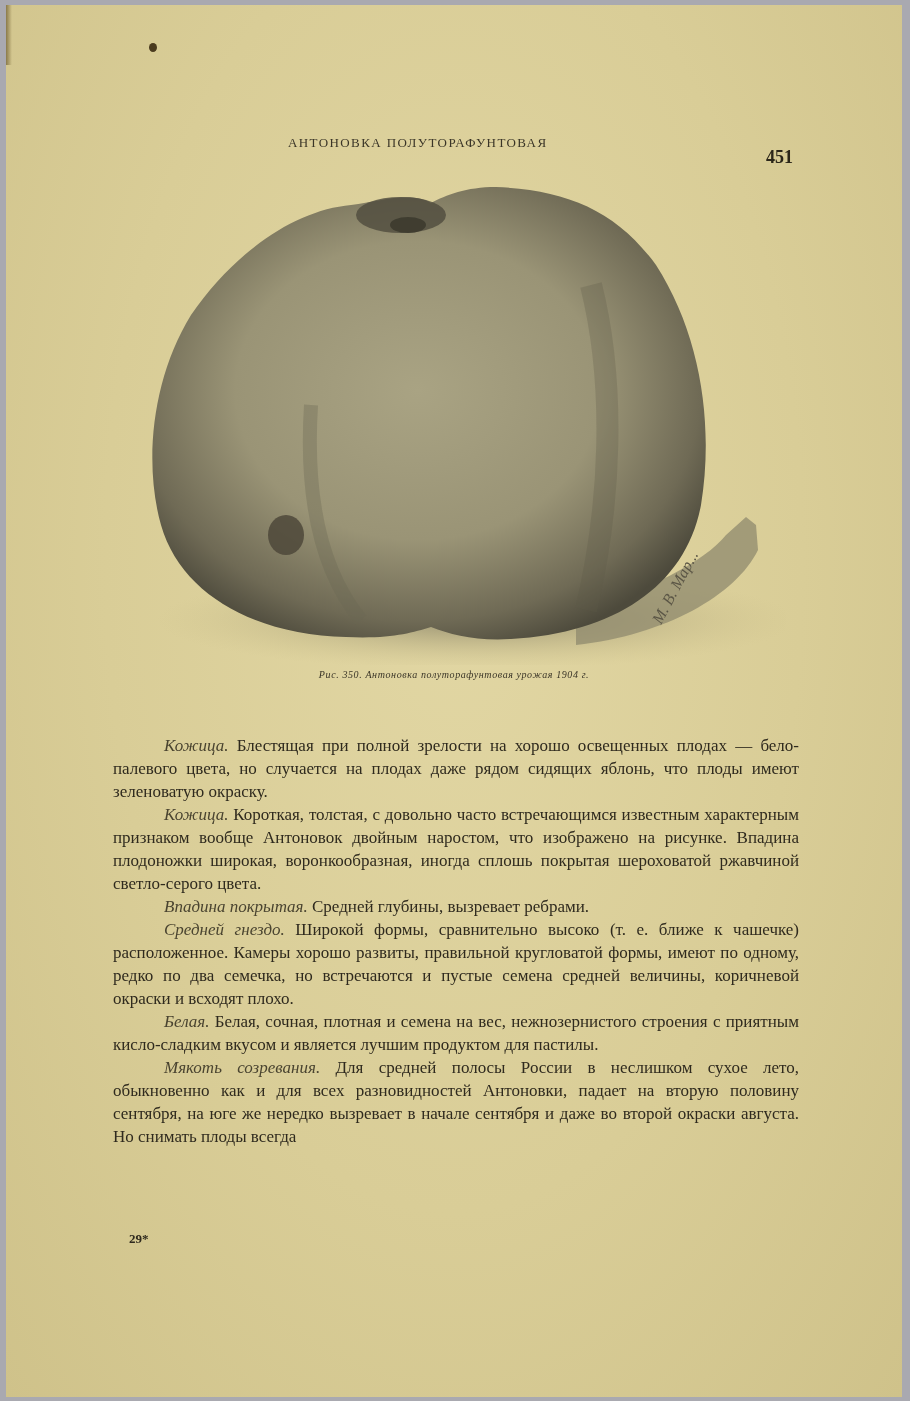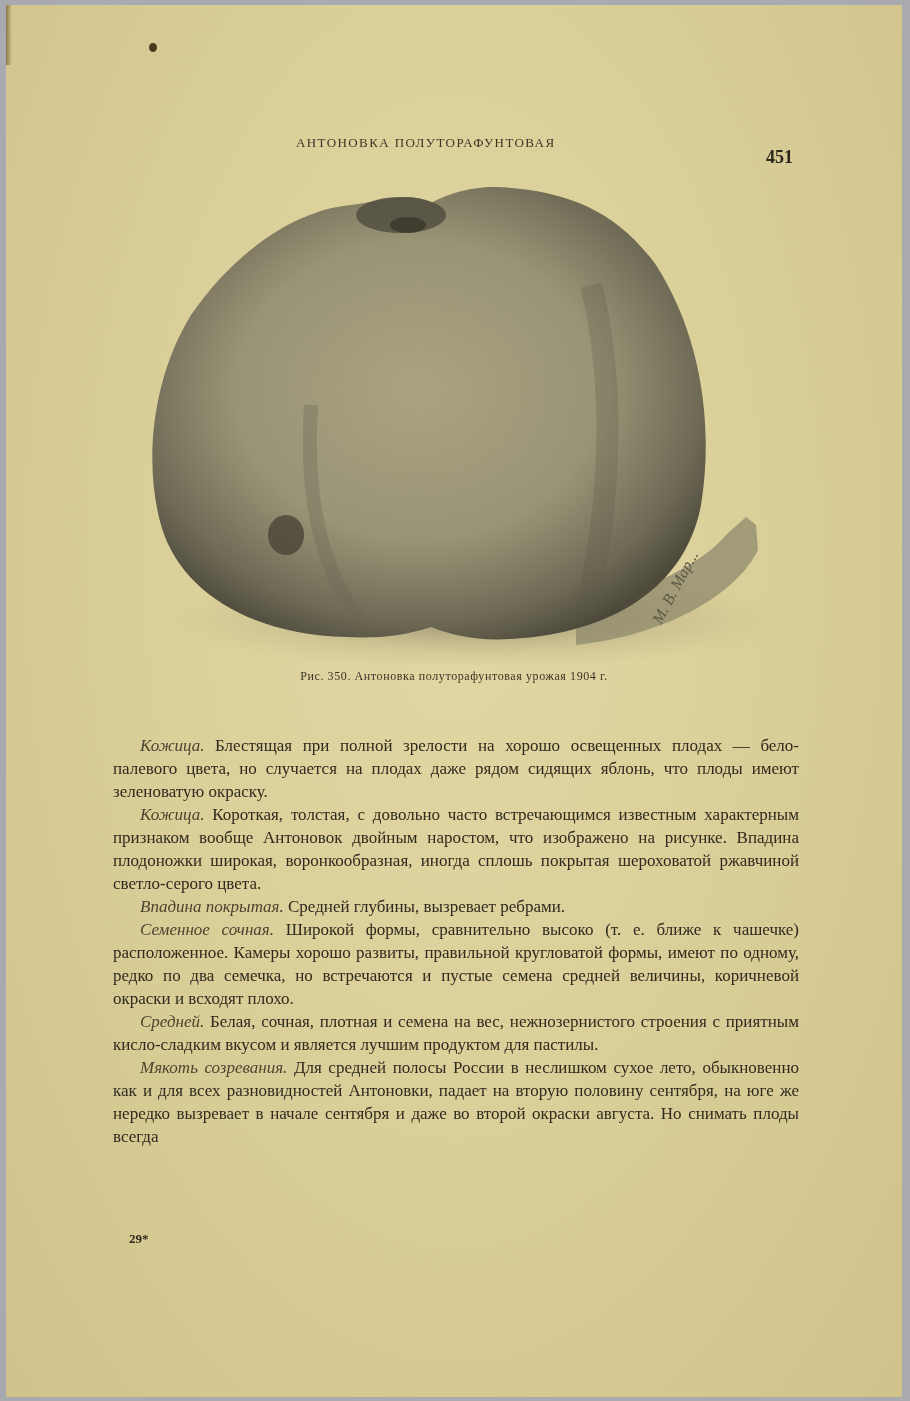--- a/index.html
+++ b/index.html
@@ -16,41 +16,41 @@
   .edge-left {
     position: absolute; left: 0; top: 0; width: 6px; height: 60px;
     background: linear-gradient(90deg, #8a7a4a, rgba(138,122,74,0));
   }
   .ink-dot {
     position: absolute; left: 143px; top: 38px; width: 8px; height: 9px;
     border-radius: 50%; background: #4a3b1e;
   }
   .running-head {
     position: absolute; left: 282px; top: 130px;
-    font-size: 13px; letter-spacing: 1.4px; color: #3a3527; margin-left: 8px;
+    font-size: 13px; letter-spacing: 1.4px; color: #3a3527;
   }
   .folio {
     position: absolute; left: 760px; top: 142px;
     font-size: 18px; font-weight: bold; color: #2b2619;
   }
   .figure {
     position: absolute; left: 140px; top: 160px; width: 640px; height: 500px;
   }
   .figure svg { width: 100%; height: 100%; display: block; }
   .caption {
     position: absolute; left: 0; width: 896px; top: 664px; text-align: center;
-    font-size: 12px; color: #3a3527; letter-spacing: 0.6px;
+    font-size: 10px; font-style: italic; color: #3a3527; letter-spacing: 0.6px;
   }
   .body-text {
     position: absolute; left: 107px; top: 729px; width: 686px;
     font-size: 17px; line-height: 23px; color: #2f2a1e;
     text-align: justify;
   }
   .para { margin: 0; text-indent: 27px; }
-  .lead { font-style: italic; color: #4a4430; }
+  .lead { font-style: italic; color: #4a4430; margin-left: 24px; }
   .signature-mark {
     position: absolute; left: 106px; top: 1226px;
     font-size: 13px; font-weight: bold; color: #2f2a1e; margin-left: 17px;
   }
 </style>
 </head>
 <body>
 
 <div class="page">
   <div class="edge-left"></div>
@@ -95,19 +95,19 @@
       <text x="515" y="460" transform="rotate(-62 515 460)" font-size="16" font-style="italic" fill="#5b5646" font-family="'Liberation Serif', serif">М. В. Мар...</text>
     </svg>
   </div>
 
   <div class="caption">Рис. 350. Антоновка полуторафунтовая урожая 1904 г.</div>
 
   <div class="body-text">
     <p class="para"><span class="lead">Кожица.</span><span> Блестящая при полной зрелости на хорошо освещенных плодах — бело-палевого цвета, но случается на плодах даже рядом сидящих яблонь, что плоды имеют зеленоватую окраску.</span></p>
     <p class="para"><span class="lead">Кожица.</span><span> Короткая, толстая, с довольно часто встречающимся известным характерным признаком вообще Антоновок двойным наростом, что изображено на рисунке. Впадина плодоножки широкая, воронкообразная, иногда сплошь покрытая шероховатой ржавчиной светло-серого цвета.</span></p>
     <p class="para"><span class="lead">Впадина покрытая.</span><span> Средней глубины, вызревает ребрами.</span></p>
-    <p class="para"><span class="lead">Семенное сочная.</span><span> Широкой формы, сравнительно высоко (т. е. ближе к чашечке) расположенное. Камеры хорошо развиты, правильной кругловатой формы, имеют по одному, редко по два семечка, но встречаются и пустые семена средней величины, коричневой окраски и всходят плохо.</span></p>
-    <p class="para"><span class="lead">Средней.</span><span> Белая, сочная, плотная и семена на вес, нежнозернистого строения с приятным кисло-сладким вкусом и является лучшим продуктом для пастилы.</span></p>
+    <p class="para"><span class="lead">Средней гнездо.</span><span> Широкой формы, сравнительно высоко (т. е. ближе к чашечке) расположенное. Камеры хорошо развиты, правильной кругловатой формы, имеют по одному, редко по два семечка, но встречаются и пустые семена средней величины, коричневой окраски и всходят плохо.</span></p>
+    <p class="para"><span class="lead">Белая.</span><span> Белая, сочная, плотная и семена на вес, нежнозернистого строения с приятным кисло-сладким вкусом и является лучшим продуктом для пастилы.</span></p>
     <p class="para"><span class="lead">Мякоть созревания.</span><span> Для средней полосы России в неслишком сухое лето, обыкновенно как и для всех разновидностей Антоновки, падает на вторую половину сентября, на юге же нередко вызревает в начале сентября и даже во второй окраски августа. Но снимать плоды всегда</span></p>
   </div>
 
   <div class="signature-mark">29*</div>
 </div>
 
 </body></html>

